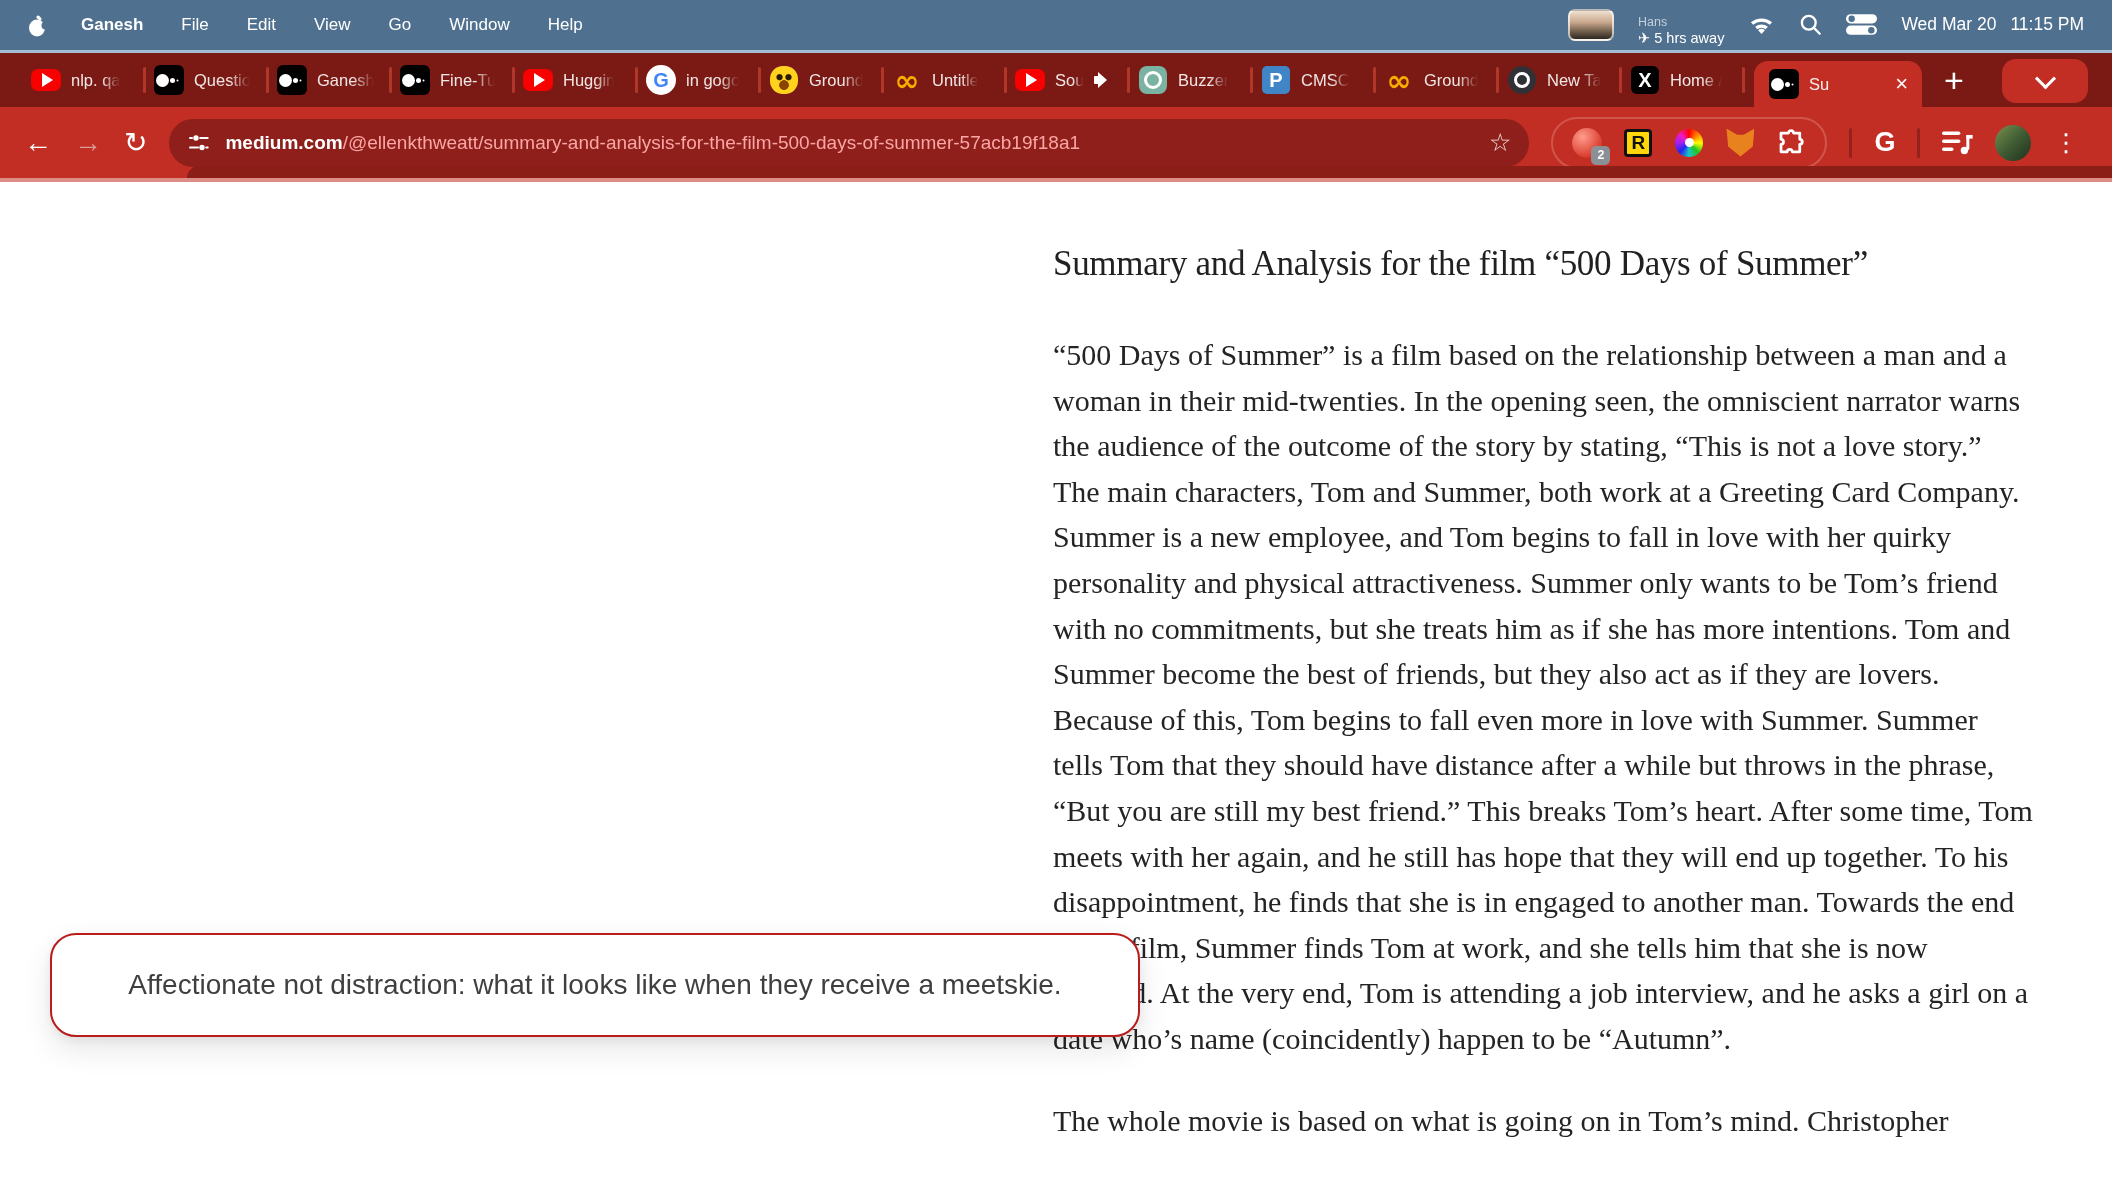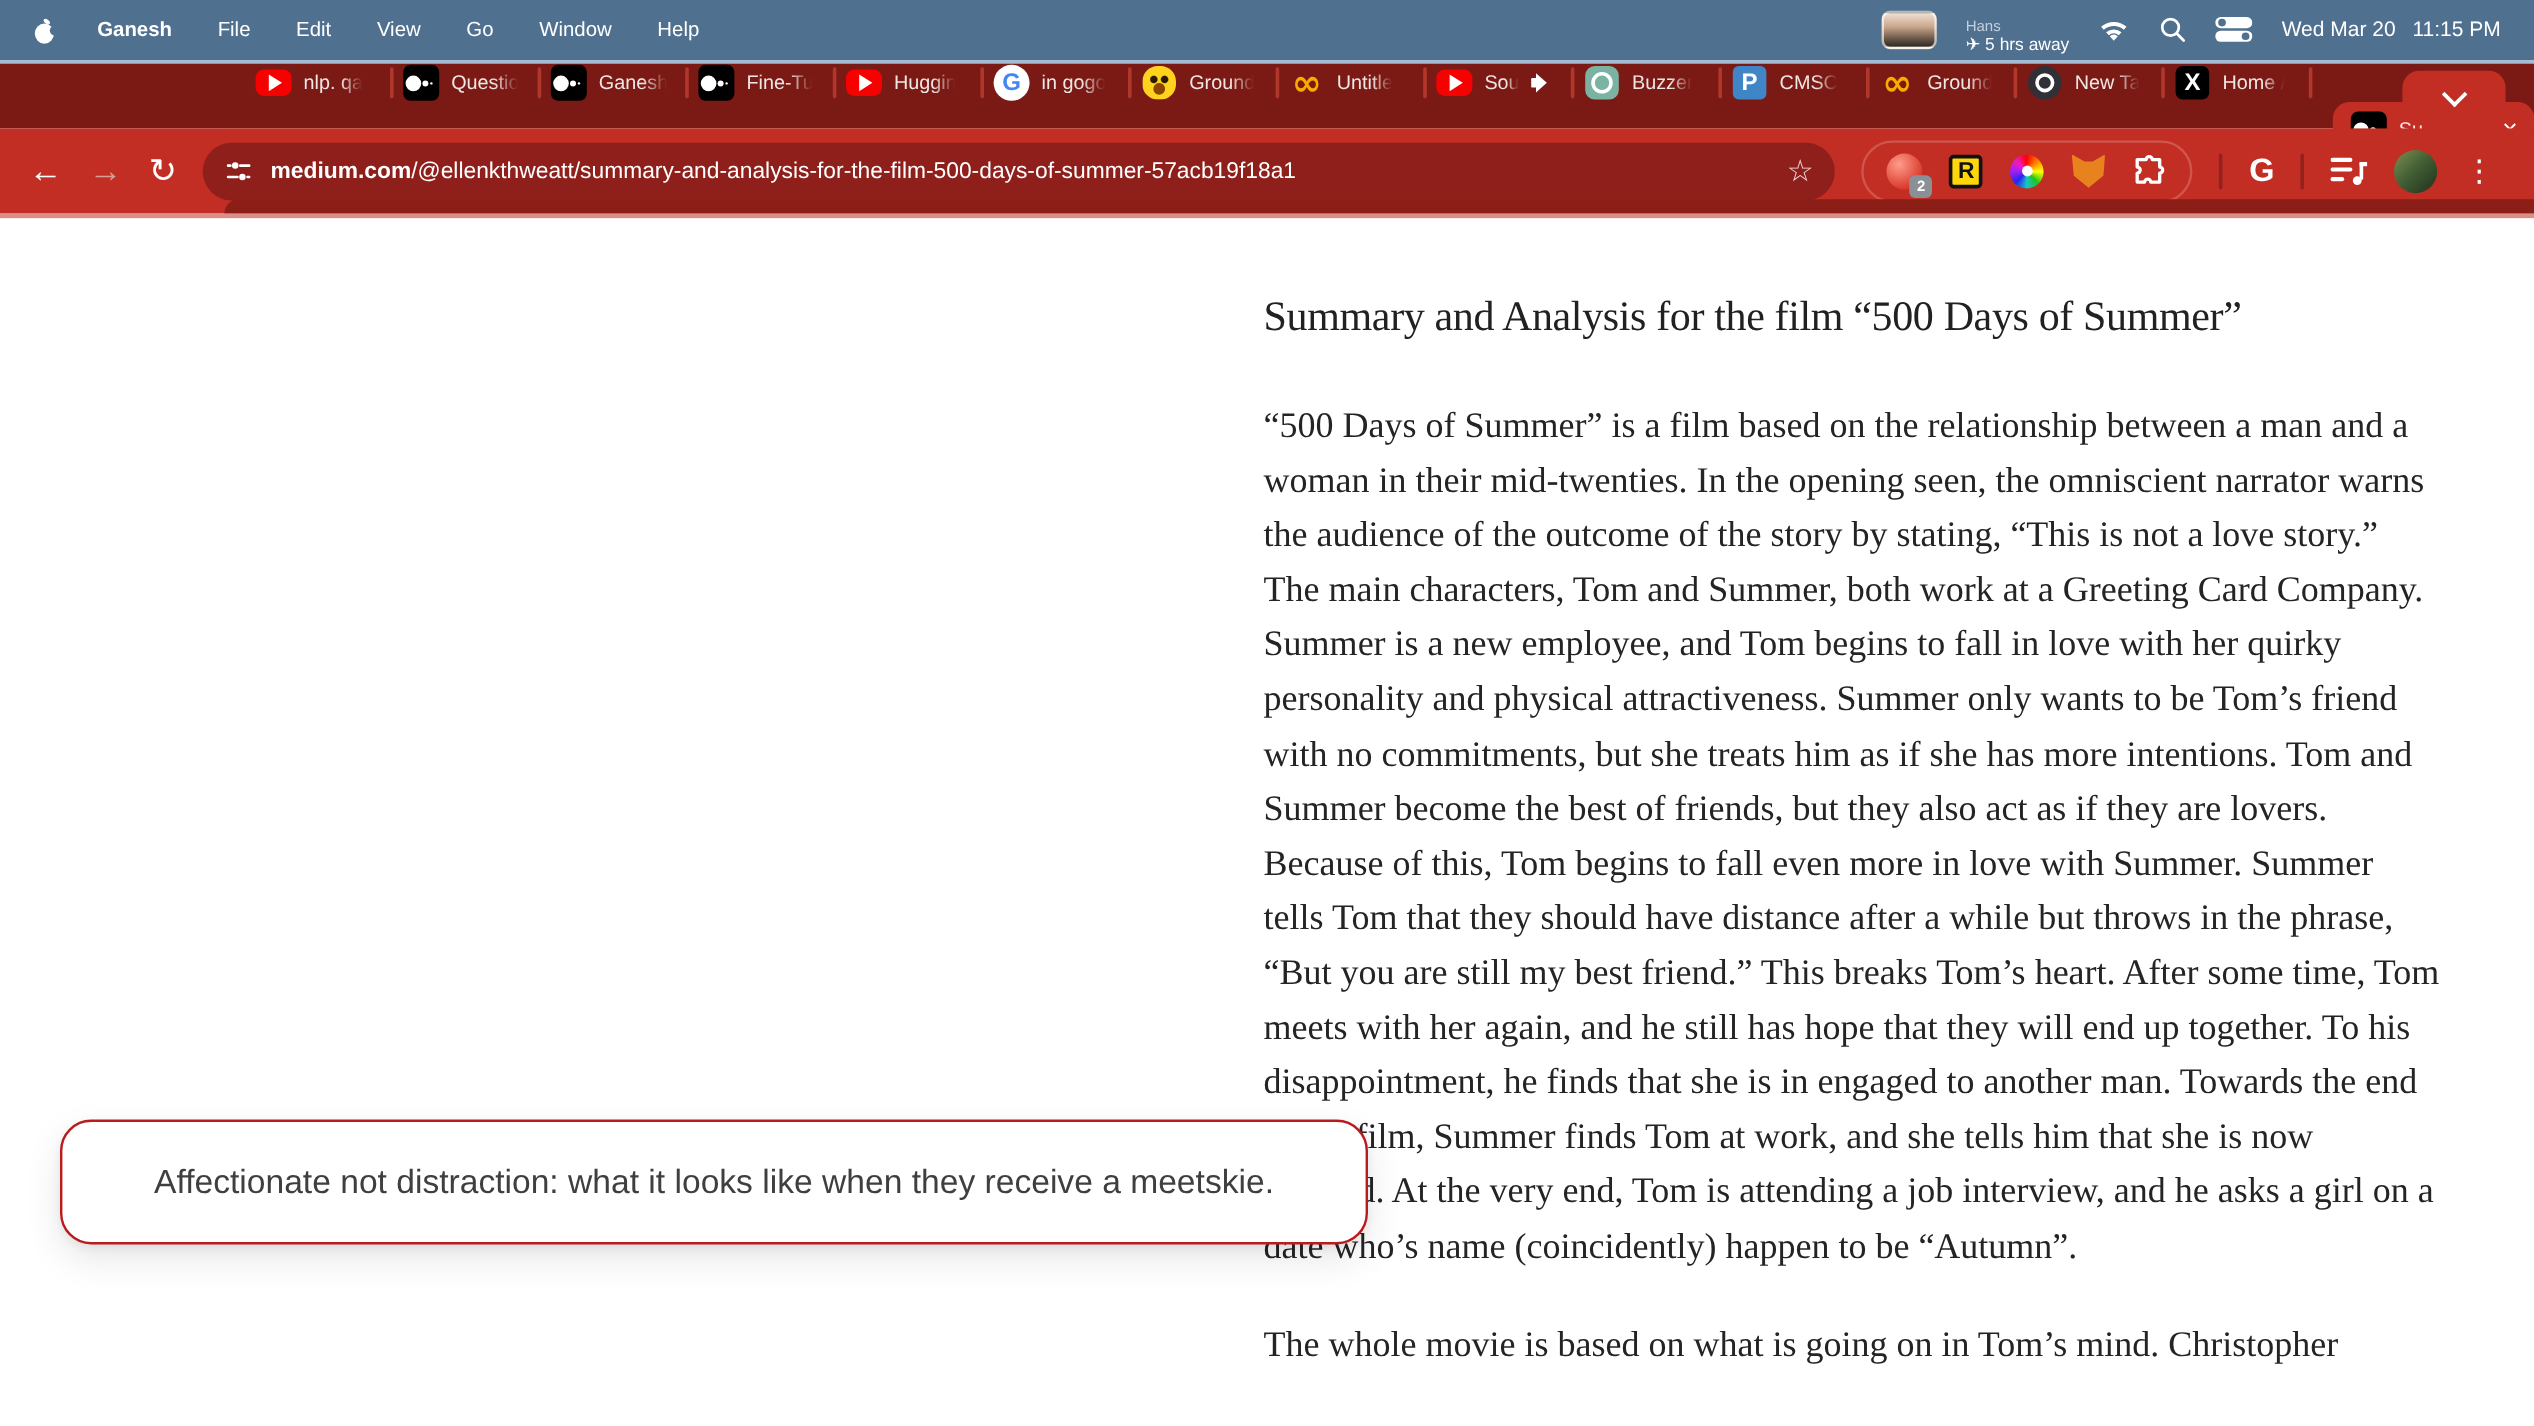--- a/index.html
+++ b/index.html
@@ -23,21 +23,21 @@
   .mb-avatar{width:46px;height:32px;border-radius:7px;border:2px solid rgba(255,255,255,.65);
     background:linear-gradient(180deg,#efe0cf 0%,#caa88e 40%,#6b5a48 75%,#2e2822 100%);}
   .mb-user{display:flex;flex-direction:column;line-height:1.15;}
   .mb-name{font-size:12.5px;color:#c3cfdc;margin-top:12px;}
   .mb-away{font-size:14.5px;color:#fff;white-space:nowrap;}
   .mb-clock{font-size:17.5px;white-space:nowrap;display:flex;gap:14px;}
   .mb-ico{display:flex;align-items:center;}
 
   
   .tabstrip{position:absolute;top:53px;left:0;right:0;height:54px;background:var(--frame);
-    display:flex;align-items:center;padding-left:26px;flex-direction:column;}
+    display:flex;align-items:center;padding-left:26px;}
   .tab-list{display:flex;align-items:center;height:100%;}
   .tab{display:flex;align-items:center;gap:9px;width:114px;flex:0 0 auto;height:100%;
     padding:0 4px;overflow:hidden;cursor:pointer;}
   .tab-sep{width:3px;height:26px;background:#b2372b;border-radius:2px;margin:0 3px;flex:0 0 auto;}
   .tab-label{color:#f0e7e5;font-size:16.5px;white-space:nowrap;overflow:hidden;max-width:72px;
     -webkit-mask-image:linear-gradient(90deg,#000 62%,transparent 98%);
     mask-image:linear-gradient(90deg,#000 62%,transparent 98%);}
   .tab.active{background:var(--toolbar);border-radius:14px 14px 0 0;height:46px;align-self:flex-end;
     width:168px;padding:1px 14px;margin-left:6px;}
   .tab.active .tab-label{-webkit-mask-image:none;mask-image:none;color:#fbeeec;}
@@ -79,21 +79,21 @@
 
   
   .toolbar{position:absolute;top:107px;left:0;right:0;height:71px;background:var(--toolbar);
     display:flex;align-items:center;padding:0 24px;gap:22px;}
   .nav-btn{color:#fff;font-size:28px;line-height:1;cursor:pointer;}
   .nav-btn.disabled{color:#d99d97;}
   .urlpill{width:1360px;height:48px;background:var(--urlpill);border-radius:26px;
     display:flex;align-items:center;padding:0 18px;gap:14px;flex:0 0 auto;}
   .url{font-size:19px;white-space:nowrap;overflow:hidden;}
   .url .host{color:#ffffff;font-weight:700;}
-  .url .path{color:#ffffff;font-weight:400;}
+  .url .path{color:#fca5a5;font-weight:400;}
   .star{margin-left:auto;color:#efdcd9;font-size:25px;cursor:pointer;}
   .extpill{height:52px;border:2px solid #d0564b;border-radius:28px;display:flex;align-items:center;
     gap:17px;padding:0 17px;flex:0 0 auto;}
   .ext{position:relative;width:34px;height:34px;display:flex;align-items:center;justify-content:center;cursor:pointer;}
   .ext-adblock::before{content:'';position:absolute;inset:2px;border-radius:50%;
     background:radial-gradient(circle at 35% 30%,#ff9c8c,#d93a2b 72%);}
   .ext-badge{position:absolute;right:-6px;bottom:-5px;min-width:19px;height:19px;background:#8a9095;
     color:#fff;font:700 12.5px "Liberation Sans",sans-serif;border-radius:5px;display:flex;
     align-items:center;justify-content:center;padding:0 3px;}
   .ext-r::before{content:'';position:absolute;inset:3px;background:#ffd60a;border:3px solid #111;border-radius:4px;}

